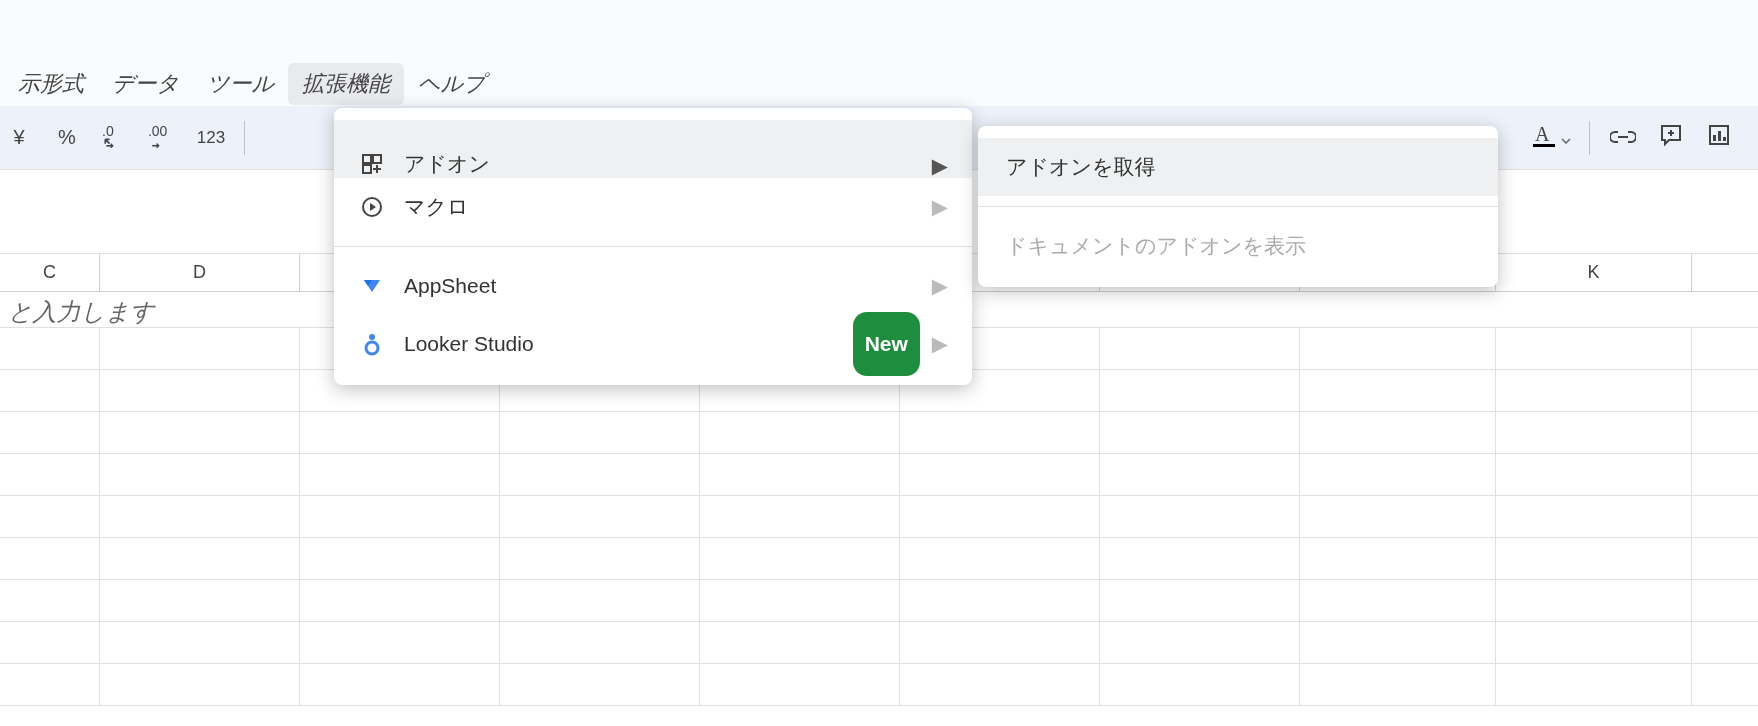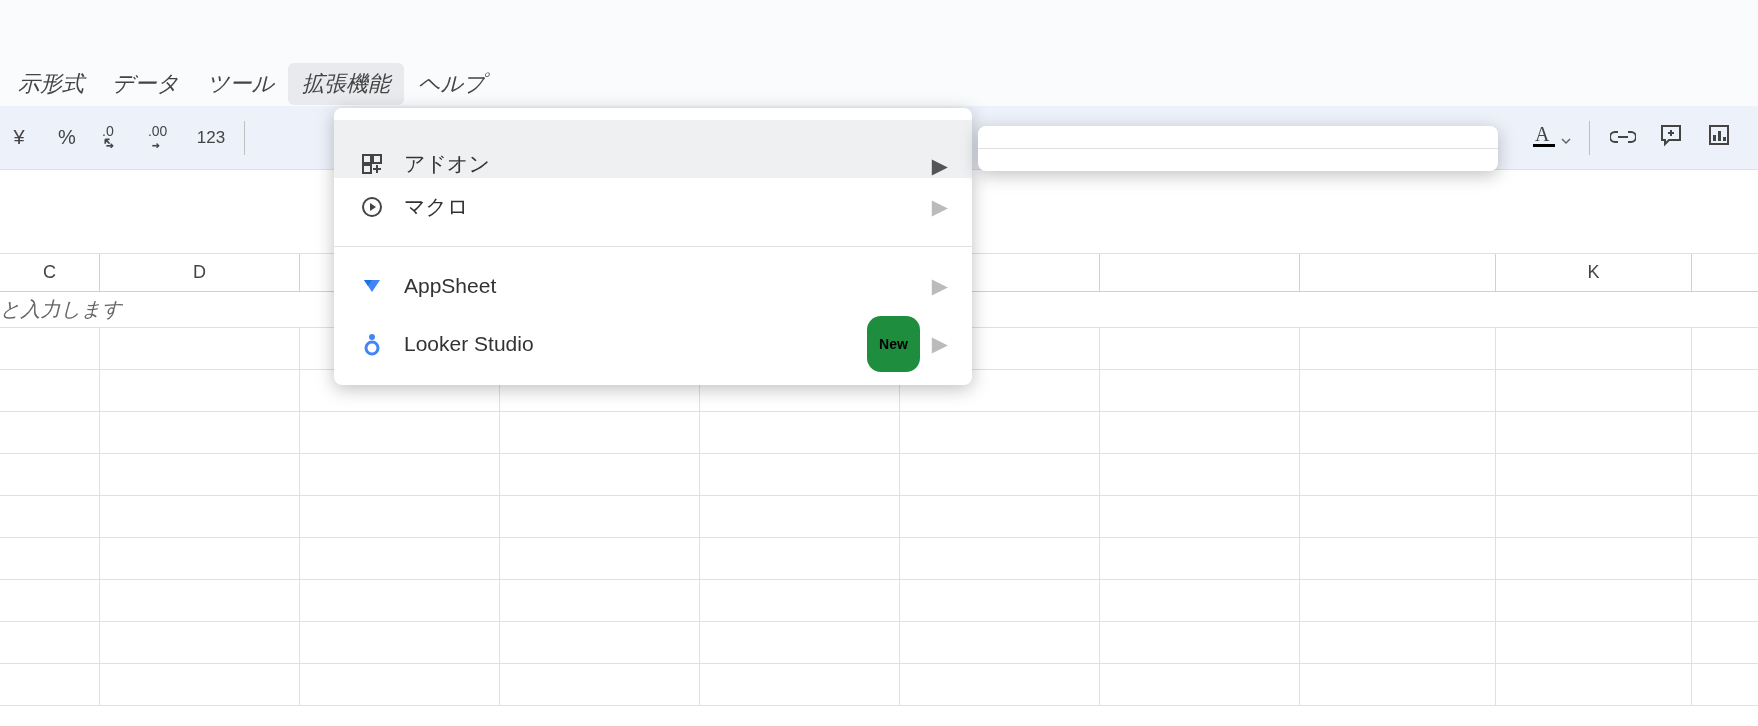--- a/index.html
+++ b/index.html
@@ -87,23 +87,23 @@
     font-size: 18px;
     color: #444;
   }
   .formula-row {
     display: flex;
     height: 36px;
     border-bottom: 1px solid #e0e0e0;
   }
   .formula-cell {
     font-style: italic;
-    font-size: 20px;
+    font-size: 24px;
     color: #666;
-    padding: 4px 0;
+    padding: 4px 8px;
   }
   .grid-row {
     display: flex;
     height: 42px;
     border-bottom: 1px solid #e0e0e0;
   }
   .grid-cell {
     border-right: 1px solid #e0e0e0;
   }
 
@@ -145,22 +145,22 @@
     color: #555;
   }
   .menu-item .arrow.dim { color: #bbb; }
   .menu-divider {
     height: 1px;
     background: #e0e0e0;
     margin: 10px 0;
   }
   .badge-new {
     background: #1e8e3e;
-    color: #000000;
-    font-size: 14px;
+    color: #ffffff;
+    font-size: 21px;
     font-weight: bold;
     padding: 20px 12px;
     border-radius: 14px;
     margin-left: auto;
     margin-right: 12px;
   }
 
   .submenu {
     position: absolute;
     left: 978px;
@@ -431,14 +431,20 @@
           <circle cx="12" cy="16" r="6" stroke="#4285f4" stroke-width="3" fill="none"></circle>
         </svg>
     </span>
     <span>Looker Studio</span>
     <span class="badge-new">New</span>
     <span class="arrow dim" style="margin-left:0;">▶</span>
   </div>
 </div>
 
 <div class="submenu">
+  <div class="submenu-item highlighted">
+    <span>アドオンを取得</span>
+  </div>
   <div class="submenu-divider"></div>
+  <div class="submenu-item disabled">
+    <span>ドキュメントのアドオンを表示</span>
+  </div>
 </div>
 
 </body></html>

